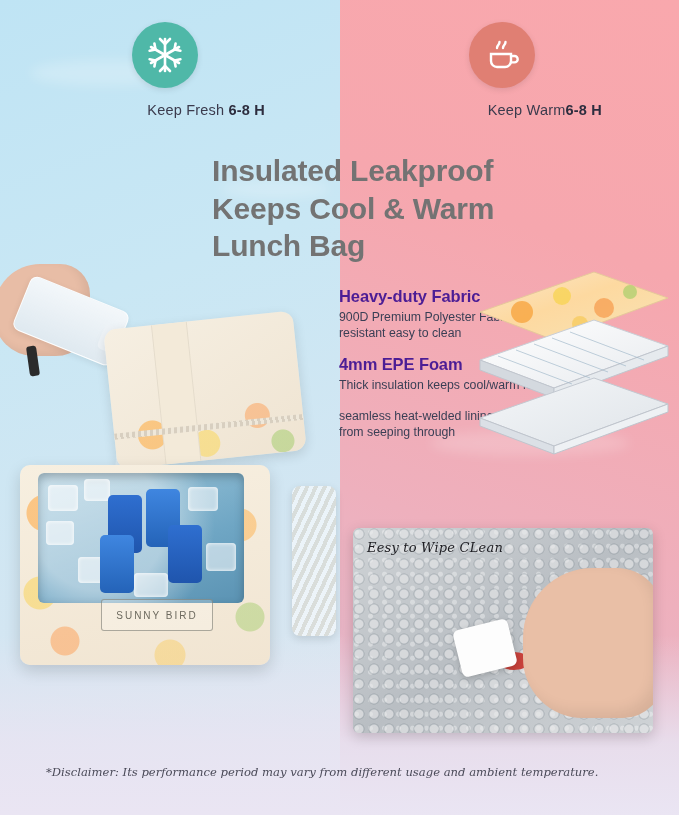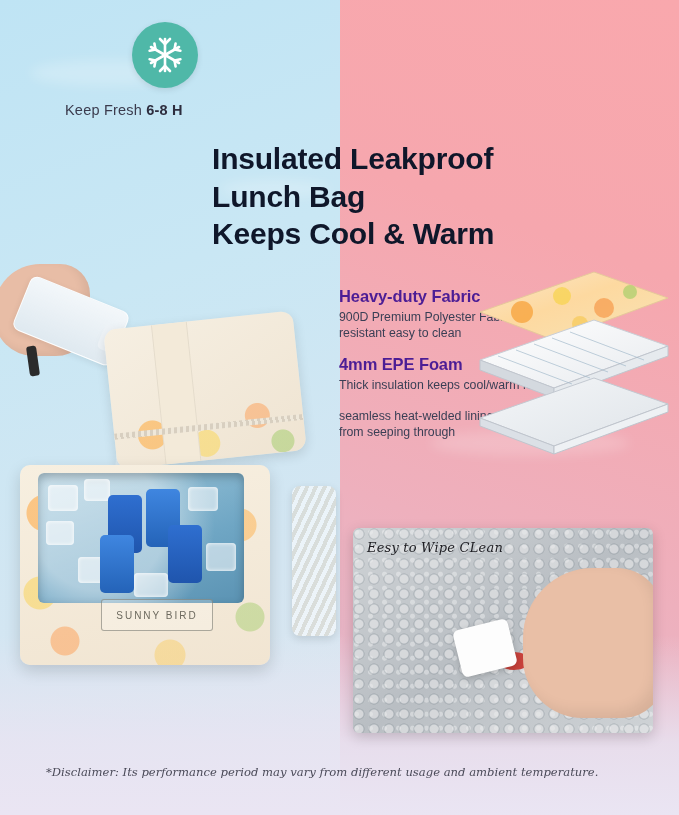--- a/index.html
+++ b/index.html
@@ -47,21 +47,21 @@
   
   .badge-row {
     position: absolute;
     top: 22px; left: 0;
     width: 679px;
     height: 110px;
   }
   .badge {
     position: absolute;
     width: 200px;
-    text-align: left;
+    text-align: right;
   }
   .badge.left { left: 65px; }
   .badge.right { left: 402px; }
   .badge-circle {
     width: 66px; height: 66px;
     border-radius: 50%;
     margin: 0 auto;
     display: flex;
     align-items: center;
     justify-content: center;
@@ -74,26 +74,26 @@
     margin-top: 14px;
     font-size: 14.5px;
     color: #3b3b4d;
     letter-spacing: .2px;
   }
   .badge-text b { font-weight: 700; color: #2d2d3e; }
 
   
   .headline {
     position: absolute;
-    left: 212px; top: 140px;
+    left: 212px; top: 152px;
     width: 430px;
     font-size: 30px;
     line-height: 1.25;
     font-weight: 700;
-    color: #0f172a;
+    color: #737373;
     letter-spacing: -0.2px;
   }
   .headline div { white-space: nowrap; }
 
   
   .features {
     position: absolute;
     left: 339px; top: 287px;
     width: 260px;
   }
@@ -372,26 +372,43 @@
                 <line x1="10.5" y1="25.4" x2="9.4" y2="31.4"></line>
             </g>
           </svg>
         </span>
       </div>
       <div class="badge-text">
         <span>Keep Fresh </span><b>6-8 H</b>
       </div>
     </div>
 
+    <div class="badge right">
+      <div class="badge-circle warm">
+        <span>
+          <svg width="40" height="40" viewBox="0 0 40 40" aria-hidden="true">
+            <g stroke="#ffffff" stroke-width="2.4" fill="none" stroke-linecap="round">
+              <path d="M9 19 h20 v7 a6 6 0 0 1 -6 6 h-8 a6 6 0 0 1 -6 -6 z"></path>
+              <path d="M29 21 h3.5 a3.2 3.2 0 0 1 0 6.4 H29"></path>
+              <path d="M15 13 c0 -3 2.5 -3 2.5 -6"></path>
+              <path d="M21 13 c0 -3 2.5 -3 2.5 -6"></path>
+            </g>
+          </svg>
+        </span>
+      </div>
+      <div class="badge-text">
+        <span>Keep Warm</span><b>6-8 H</b>
+      </div>
+    </div>
   </div>
 
   <div class="headline">
     <div>Insulated Leakproof</div>
+    <div>Keeps Cool &amp; Warm</div>
     <div>Lunch Bag</div>
-    <div>Keeps Cool &amp; Warm</div>
   </div>
 
   <div class="photo-left">
     <div class="hand"></div>
     <div class="bottle"></div>
     <div class="bottle-cap"></div>
     <div class="pour"></div>
 
     <div class="lid">
       <div class="lid-fruit"></div>

